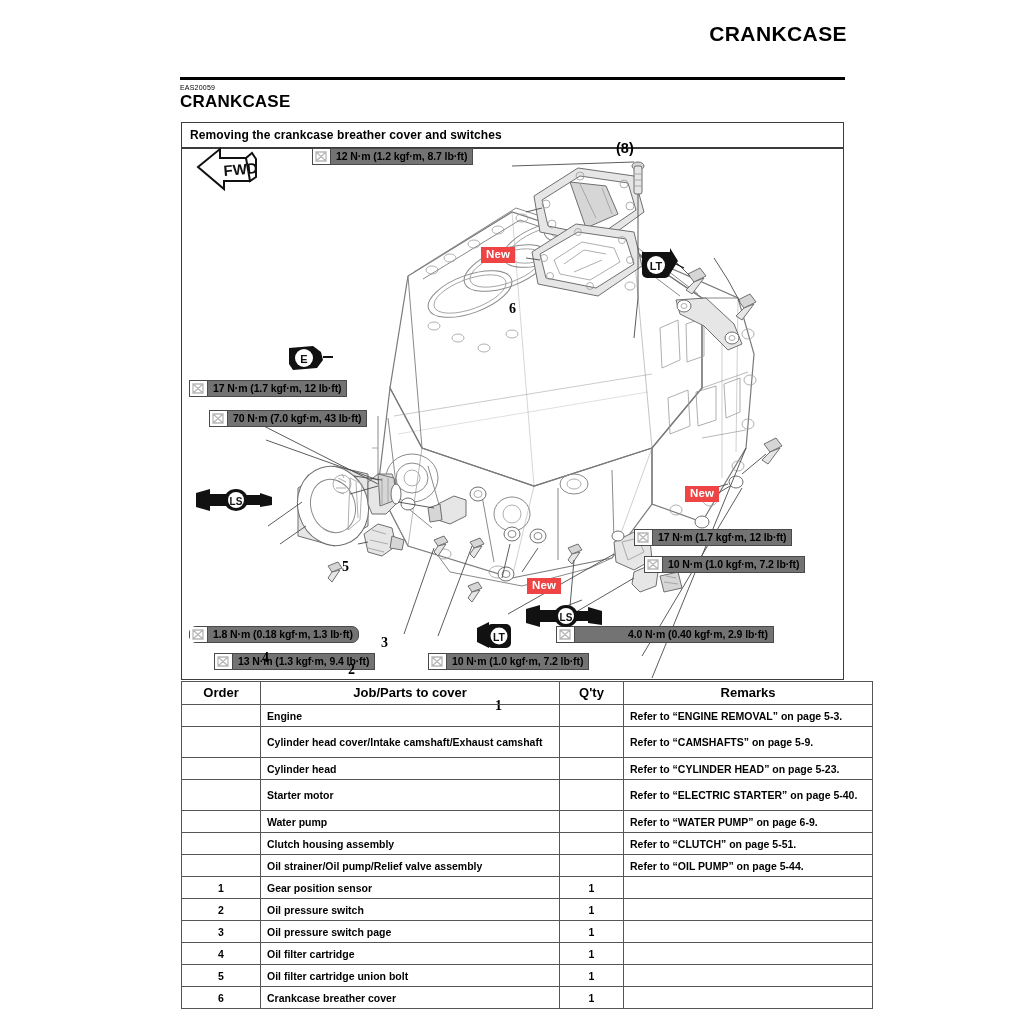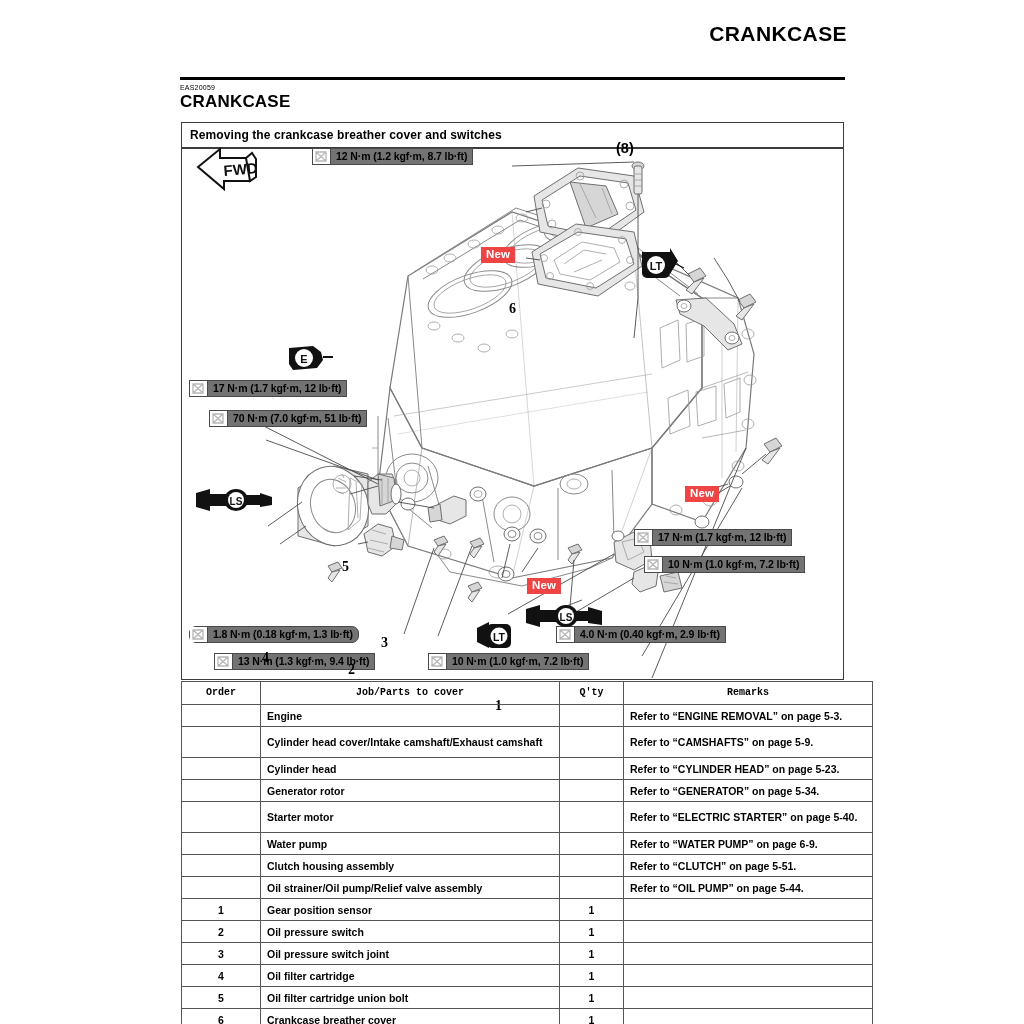--- a/index.html
+++ b/index.html
@@ -159,24 +159,23 @@
     font-size: 10.5px;
     padding: 2px 4px;
     vertical-align: middle;
     line-height: 12px;
     font-weight: bold;
     text-align: left;
   }
   .parts-table thead th {
     text-align: center;
     font-weight: bold;
-    font-size: 10px;
+    font-size: 13px;
     height: 18px;
     padding: 2px 3px;
-    font-family: Liberation Mono, monospace;
   }
   .col-order { width: 72px; text-align: center !important; }
   .col-job   { width: 292px; }
   .col-qty   { width: 57px; text-align: center !important; }
   .col-rem   { width: 242px; }
   td.c-order { text-align: center; }
   td.c-qty   { text-align: center; }
   .parts-table td.c-job, .parts-table td.c-rem { padding-left: 6px; }
   .row-tall td { height: 26px; }
   .row-std td { height: 17px; }
@@ -507,21 +506,21 @@
       </span>
       <span class="torque-text">17 N·m (1.7 kgf·m, 12 lb·ft)</span>
     </div>
 
     <div class="torque-box" style="left:27px; top:287px;">
       <span class="torque-icon">
         <svg width="12" height="11" viewBox="0 0 12 11">
             <path d="M1 1 L11 10 M11 1 L1 10 M1 1 L11 1 L11 10 L1 10 Z" stroke="#b8b8b8" fill="none" stroke-width="1.3"></path>
           </svg>
       </span>
-      <span class="torque-text">70 N·m (7.0 kgf·m, 51 lb·ft)</span>
+      <span class="torque-text">70 N·m (7.0 kgf·m, 43 lb·ft)</span>
     </div>
 
     <div class="torque-box" style="left:452px; top:406px;">
       <span class="torque-icon">
         <svg width="12" height="11" viewBox="0 0 12 11">
             <path d="M1 1 L11 10 M11 1 L1 10 M1 1 L11 1 L11 10 L1 10 Z" stroke="#b8b8b8" fill="none" stroke-width="1.3"></path>
           </svg>
       </span>
       <span class="torque-text">17 N·m (1.7 kgf·m, 12 lb·ft)</span>
     </div>
@@ -555,21 +554,21 @@
 
     <div class="torque-box" style="left:246px; top:530px;">
       <span class="torque-icon">
         <svg width="12" height="11" viewBox="0 0 12 11">
             <path d="M1 1 L11 10 M11 1 L1 10 M1 1 L11 1 L11 10 L1 10 Z" stroke="#b8b8b8" fill="none" stroke-width="1.3"></path>
           </svg>
       </span>
       <span class="torque-text">10 N·m (1.0 kgf·m, 7.2 lb·ft)</span>
     </div>
 
-    <div class="torque-box" style="left:374px; top:503px;">
+    <div class="torque-box" style="left:374px; top:503px;gap:48px;">
       <span class="torque-icon">
         <svg width="12" height="11" viewBox="0 0 12 11">
             <path d="M1 1 L11 10 M11 1 L1 10 M1 1 L11 1 L11 10 L1 10 Z" stroke="#b8b8b8" fill="none" stroke-width="1.3"></path>
           </svg>
       </span>
       <span class="torque-text">4.0 N·m (0.40 kgf·m, 2.9 lb·ft)</span>
     </div>
 
     <div class="new-badge" style="left:299px; top:124px;">New</div>
     <div class="new-badge" style="left:503px; top:363px;">New</div>
@@ -659,26 +658,20 @@
           <td class="c-job">Cylinder head cover/Intake camshaft/Exhaust camshaft</td>
           <td class="c-qty"></td>
           <td class="c-rem">Refer to “CAMSHAFTS” on page 5-9.</td>
         </tr>
         <tr class="row-std">
           <td class="c-order"></td>
           <td class="c-job">Cylinder head</td>
           <td class="c-qty"></td>
           <td class="c-rem">Refer to “CYLINDER HEAD” on page 5-23.</td>
         </tr>
-        <tr class="row-std">
-          <td class="c-order"></td>
-          <td class="c-job">Generator rotor</td>
-          <td class="c-qty"></td>
-          <td class="c-rem">Refer to “GENERATOR” on page 5-34.</td>
-        </tr>
         <tr class="row-tall">
           <td class="c-order"></td>
           <td class="c-job">Starter motor</td>
           <td class="c-qty"></td>
           <td class="c-rem">Refer to “ELECTRIC STARTER” on page 5-40.</td>
         </tr>
         <tr class="row-std">
           <td class="c-order"></td>
           <td class="c-job">Water pump</td>
           <td class="c-qty"></td>
@@ -703,21 +696,21 @@
           <td class="c-rem"></td>
         </tr>
         <tr class="row-std">
           <td class="c-order">2</td>
           <td class="c-job">Oil pressure switch</td>
           <td class="c-qty">1</td>
           <td class="c-rem"></td>
         </tr>
         <tr class="row-std">
           <td class="c-order">3</td>
-          <td class="c-job">Oil pressure switch joint</td>
+          <td class="c-job">Oil pressure switch page</td>
           <td class="c-qty">1</td>
           <td class="c-rem"></td>
         </tr>
         <tr class="row-std">
           <td class="c-order">4</td>
           <td class="c-job">Oil filter cartridge</td>
           <td class="c-qty">1</td>
           <td class="c-rem"></td>
         </tr>
         <tr class="row-std">

